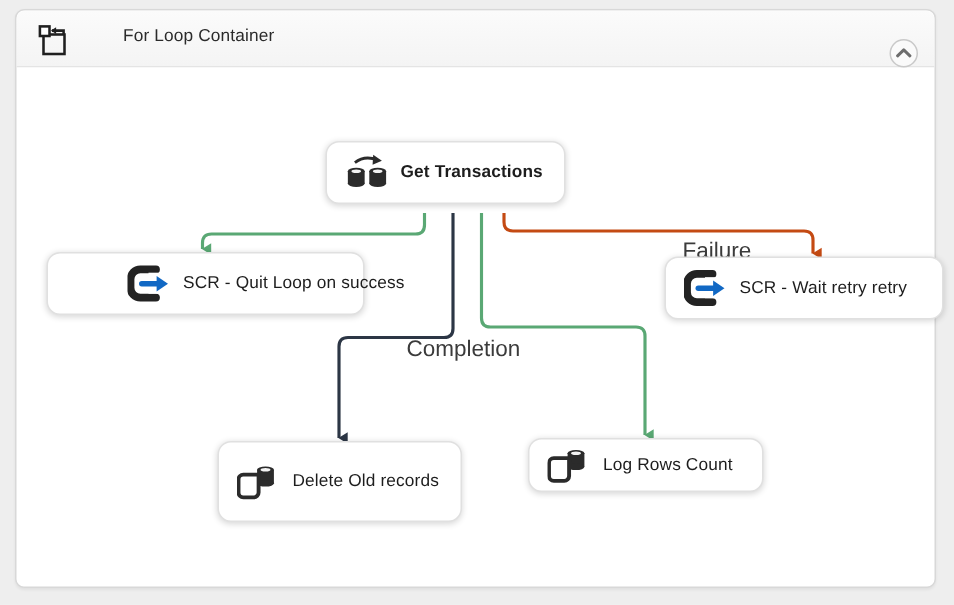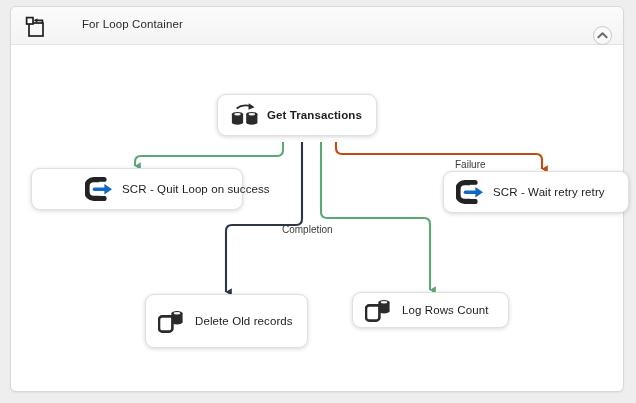--- a/index.html
+++ b/index.html
@@ -70,21 +70,21 @@
 
   
   #edges {
     position: absolute;
     left: 0; top: 0;
     width: 636px; height: 403px;
     pointer-events: none;
   }
   .edge-label {
     position: absolute;
-    font-size: 10px;
+    font-size: 15px;
     color: #3b3b3b;
     white-space: nowrap;
     padding-left: 45px;
   }
 
   
   .node {
     position: absolute;
     background: #ffffff;
     border: 1px solid #e0e0e0;
@@ -154,21 +154,21 @@
 
       <path d="M272 135 L272 143 Q272 149 266 149 L130 149 Q124 149 124 155 L124 159" fill="none" stroke="#5aa874" stroke-width="2.1" stroke-linecap="butt" marker-end="url(#arrow-green)"></path>
 
       <path d="M291 135 L291 212 Q291 218 285 218 L221 218 Q215 218 215 224 L215 285" fill="none" stroke="#2c3645" stroke-width="2.1" stroke-linecap="butt" marker-end="url(#arrow-dark)"></path>
 
       <path d="M310 135 L310 205 Q310 211 316 211 L413 211 Q419 211 419 217 L419 283" fill="none" stroke="#5aa874" stroke-width="2.1" stroke-linecap="butt" marker-end="url(#arrow-green)"></path>
 
       <path d="M325 135 L325 141 Q325 147 331 147 L525 147 Q531 147 531 153 L531 162" fill="none" stroke="#c44a13" stroke-width="2.1" stroke-linecap="butt" marker-end="url(#arrow-orange)"></path>
     </svg>
 
-    <div class="edge-label" style="left:215px; top:217px;margin-left:11px;">Completion</div>
+    <div class="edge-label" style="left:215px; top:217px;">Completion</div>
 
     <div class="edge-label" style="left:399px; top:152px;">Failure</div>
 
     <div class="node" id="node-get-transactions" style="left:206px; top:87px; width:160px; height:42px;font-weight:bold;">
       <div class="node-icon">
         <svg width="30" height="26" viewBox="0 0 30 26">
           <ellipse cx="7.5" cy="12.2" rx="5.6" ry="2.3" fill="#2b2b2b"></ellipse>
           <rect x="1.9" y="12.2" width="11.2" height="8.2" fill="#2b2b2b"></rect>
           <ellipse cx="7.5" cy="20.4" rx="5.6" ry="2.3" fill="#2b2b2b"></ellipse>
           <ellipse cx="7.5" cy="12.2" rx="3.2" ry="1.2" fill="#f2f2f2"></ellipse>

